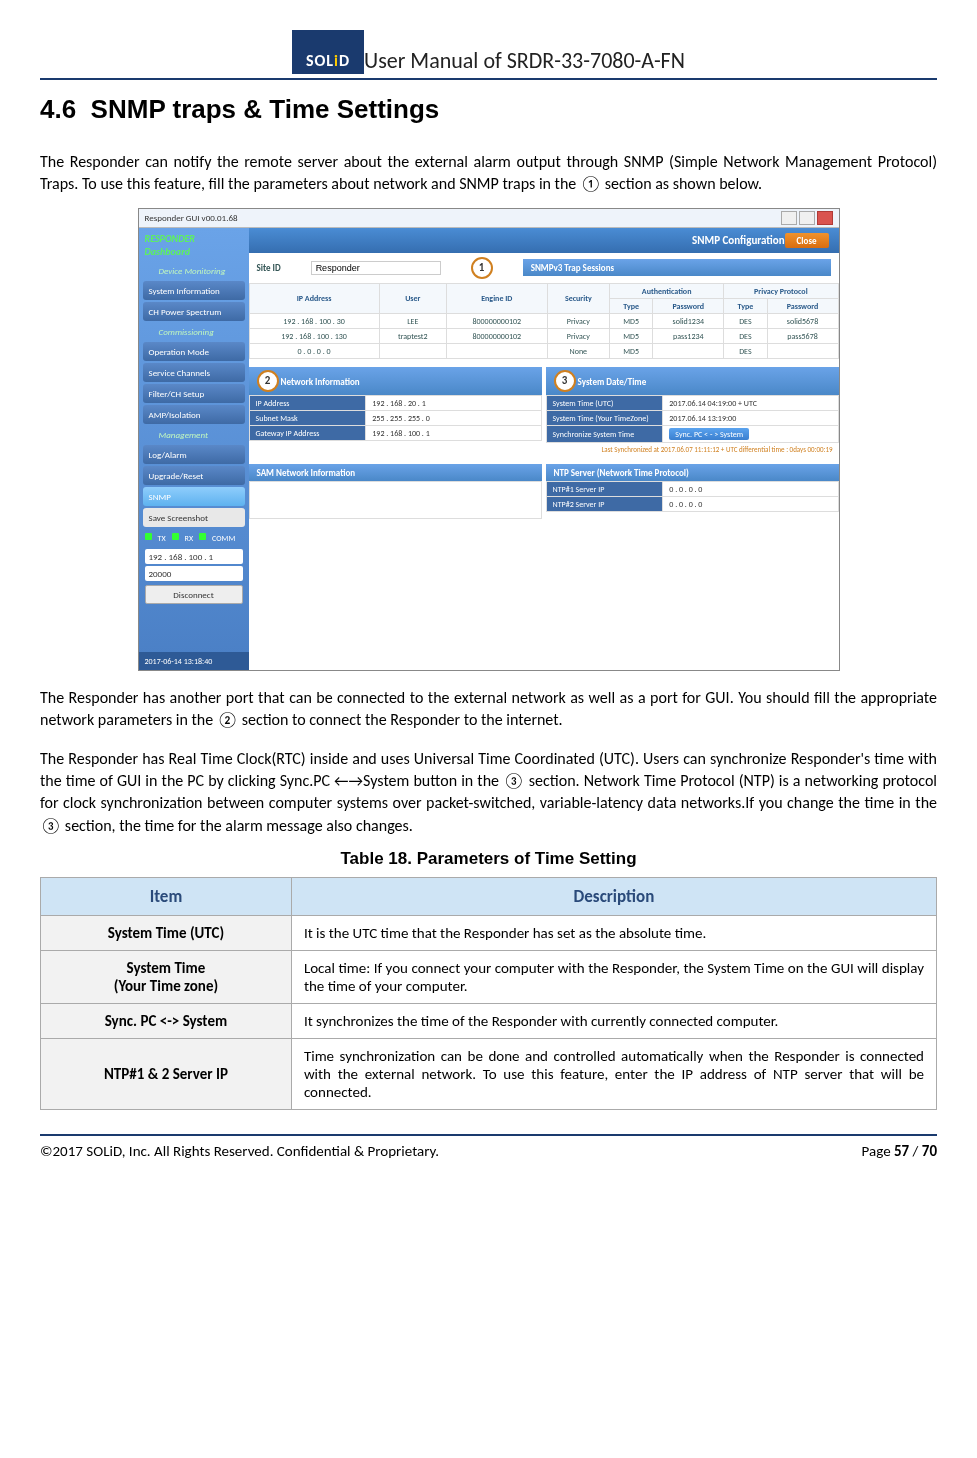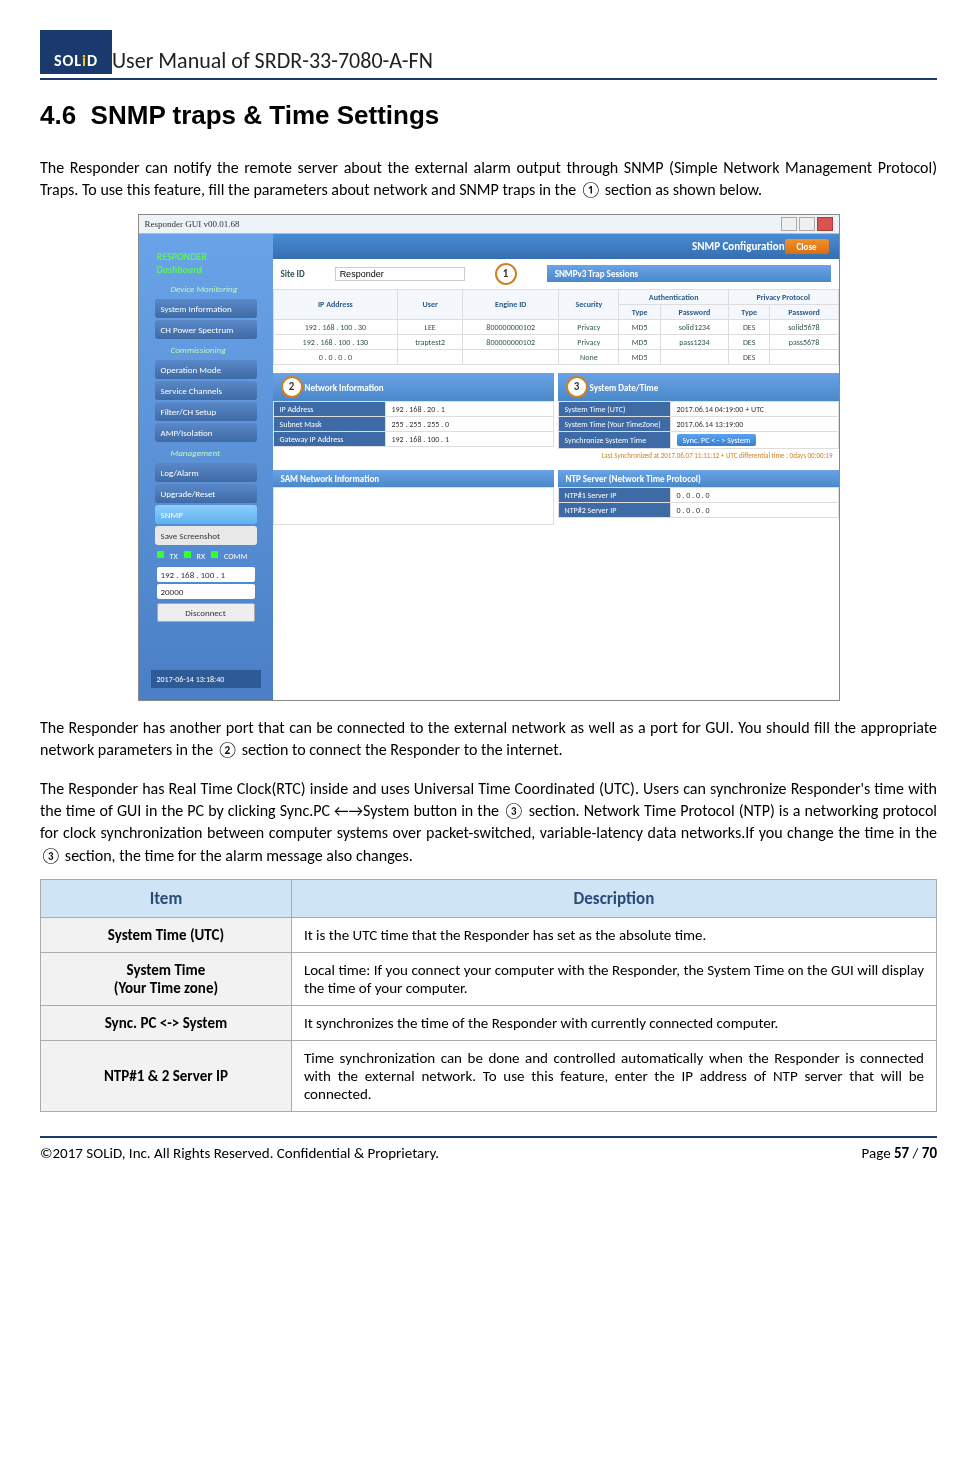--- a/index.html
+++ b/index.html
@@ -9,24 +9,24 @@
     background: #fff;
     width: 977px;
   }
   .page {
     padding: 30px 40px 20px 40px;
     box-sizing: border-box;
   }
   .header-bar {
     display: flex;
     align-items: flex-end;
-    justify-content: flex-start;
+    justify-content: center;
     border-bottom: 2px solid #1a3a6e;
     padding-bottom: 4px;
-    margin-bottom: 20px;
+    margin-bottom: 14px;
   }
   .logo {
     width: 72px;
     height: 44px;
     background: #1a3a6e;
     color: #fff;
     font-weight: bold;
     font-size: 16px;
     display: flex;
     align-items: flex-end;
@@ -65,21 +65,20 @@
     color: #333;
     text-align: left;
   }
   .ss-titlebar {
     background: #eef3fa;
     border-bottom: 1px solid #bbb;
     padding: 2px 6px;
     display: flex;
     justify-content: space-between;
     align-items: center;
-    font-family: Liberation Serif, serif;
   }
   .ss-titlebar .wbtn {
     display: flex;
     gap: 2px;
   }
   .ss-titlebar .wbtn span {
     width: 14px;
     height: 12px;
     border: 1px solid #aaa;
     background: #f0f0f0;
@@ -87,21 +86,21 @@
   .ss-titlebar .wbtn span.close {
     background: #d9534f;
     border-color: #b03a37;
   }
   .ss-body {
     display: flex;
   }
   .ss-sidebar {
     width: 110px;
     background: linear-gradient(#6aa3e8, #4a7fc5);
-    padding: 12px;
+    padding: 0;
   }
   .ss-sidebar .db-title {
     color: #5df25d;
     font-weight: bold;
     font-style: italic;
     padding: 4px 6px;
     font-size: 10px;
   }
   .ss-sidebar .sec-label {
     color: #bff5bf;
@@ -489,20 +488,21 @@
           </div>
           <div style="height:10px;"></div>
         </div>
       </div>
     </div>
   </div>
 
   <p class="body-text">The Responder has another port that can be connected to the external network as well as a port for GUI. You should fill the appropriate network parameters in the ② section to connect the Responder to the internet.</p>
   <p class="body-text">The Responder has Real Time Clock(RTC) inside and uses Universal Time Coordinated (UTC). Users can synchronize Responder's time with the time of GUI in the PC by clicking  Sync.PC ←→System button in the ③ section. Network Time Protocol (NTP) is a networking protocol for clock synchronization between computer systems over packet-switched, variable-latency data networks.If you change the time in the ③ section, the time for the alarm message also changes.</p>
 
+  <div class="table-caption">Table 18. Parameters of Time Setting</div>
   <table class="param-table">
     <tbody>
         <tr>
       <th>Item</th>
       <th>Description</th>
     </tr>
     <tr>
       <td class="item-cell">System Time (UTC)</td>
       <td class="desc-cell">It is the UTC time that the Responder has set as the absolute time.</td>
     </tr>

